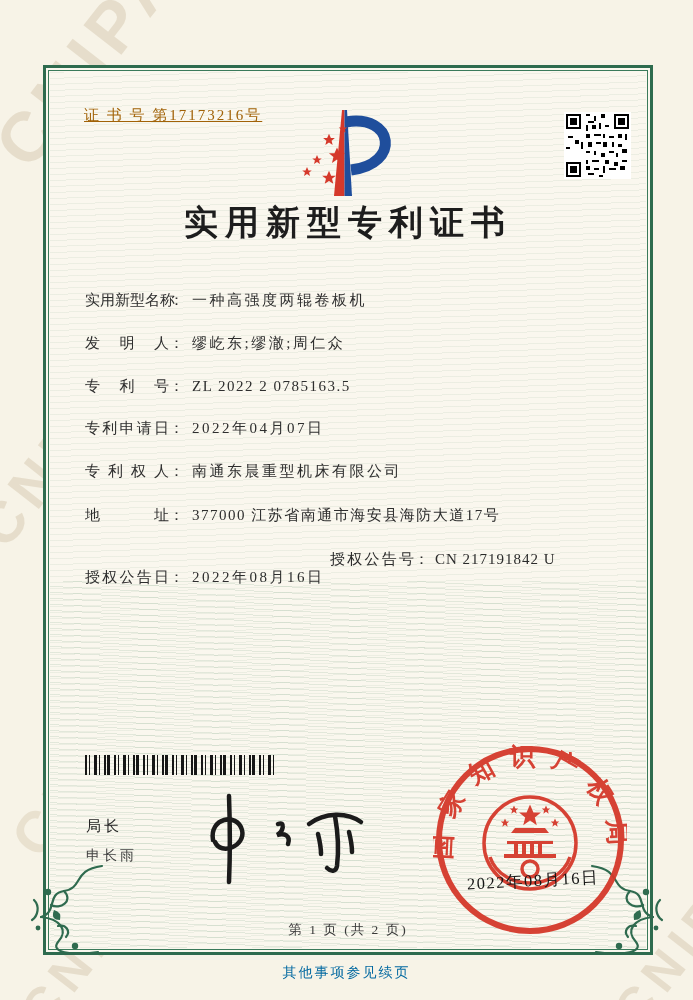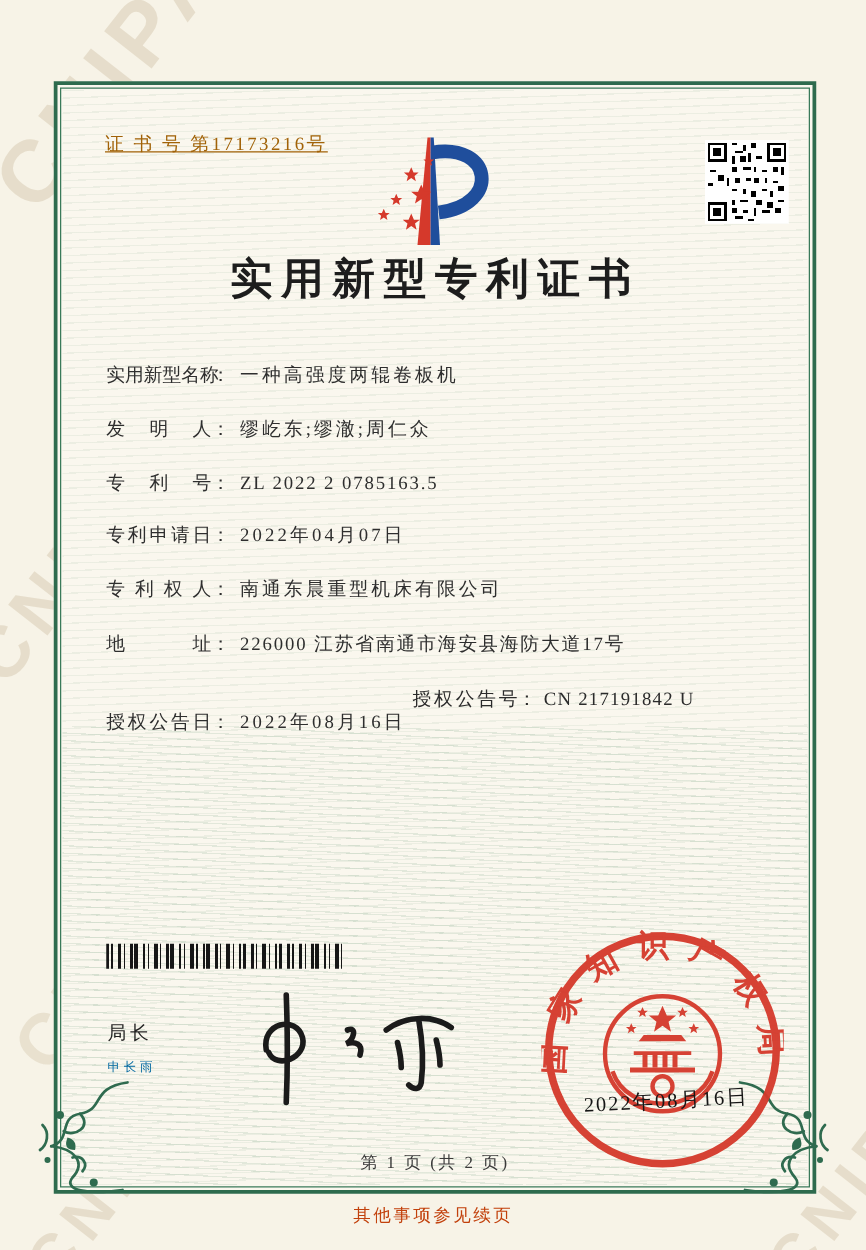--- a/index.html
+++ b/index.html
@@ -92,37 +92,37 @@
       repeating-linear-gradient(90deg,
         #161616 0 2px, transparent 2px 4px,
         #161616 4px 5px, transparent 5px 9px,
         #161616 9px 12px, transparent 12px 14px,
         #161616 14px 15px, transparent 15px 19px,
         #161616 19px 21px, transparent 21px 22px,
         #161616 22px 25px, transparent 25px 29px);
   }
   
   .signer-title { position:absolute; left:86px; top:817px; font-size:15px; letter-spacing:3px; color:#222; }
-  .signer-name  { position:absolute; left:86px; top:847px; font-size:10px; letter-spacing:3px; color:#0369a1; }
+  .signer-name  { position:absolute; left:86px; top:847px; font-size:14px; letter-spacing:3px; color:#404040; }
   .signature-svg { position:absolute; left:185px; top:788px; width:185px; height:100px; }
   
   .seal { position:absolute; left:433px; top:743px; width:194px; height:194px; opacity:0.95; }
   .seal-date {
     position:absolute; left:438px; top:870px; width:190px;
     font-size:16.5px; letter-spacing:1.5px; color:#161616;
     transform:rotate(-3deg); white-space:nowrap; text-align:center;
   }
   
   .page-info {
     position:absolute; left:43px; top:921px; width:610px;
     text-align:center; font-size:13.5px; color:#3a3a3a; letter-spacing:2px;
   }
   .continuation-note {
     position:absolute; left:0; top:964px; width:693px;
-    text-align:center; font-size:14px; color:#c2410c; letter-spacing:2px;
+    text-align:center; font-size:14px; color:#0369a1; letter-spacing:2px;
   }
 </style>
 </head>
 <body>
 
 <div class="wm wm1">CNIPA</div>
 <div class="wm wm2">CNIPA</div>
 <div class="wm wm3">CNIPA</div>
 <div class="wm wm4">CNIPA</div>
 <div class="wm wm5">CNIPA</div>
@@ -200,21 +200,21 @@
 <div class="field r3">
   <span class="lbl">专利号</span><span class="colon">：</span><span class="val" style="letter-spacing:1.5px">ZL 2022 2 0785163.5</span>
 </div>
 <div class="field r4">
   <span class="lbl">专利申请日</span><span class="colon">：</span><span class="val">2022年04月07日</span>
 </div>
 <div class="field r5">
   <span class="lbl">专利权人</span><span class="colon">：</span><span class="val">南通东晨重型机床有限公司</span>
 </div>
 <div class="field r6">
-  <span class="lbl">地址</span><span class="colon">：</span><span class="val" style="letter-spacing:1.5px">226000 江苏省南通市海安县海防大道17号</span>
+  <span class="lbl">地址</span><span class="colon">：</span><span class="val" style="letter-spacing:1.5px">377000 江苏省南通市海安县海防大道17号</span>
 </div>
 <div class="field r7">
   <span class="lbl">授权公告日</span><span class="colon">：</span><span class="val">2022年08月16日</span>
 </div>
 <div class="grant-no">
   <span class="lbl">授权公告号</span><span class="colon">：</span><span class="val">CN 217191842 U</span>
 </div>
 
 <div class="body-text">
 </div>

